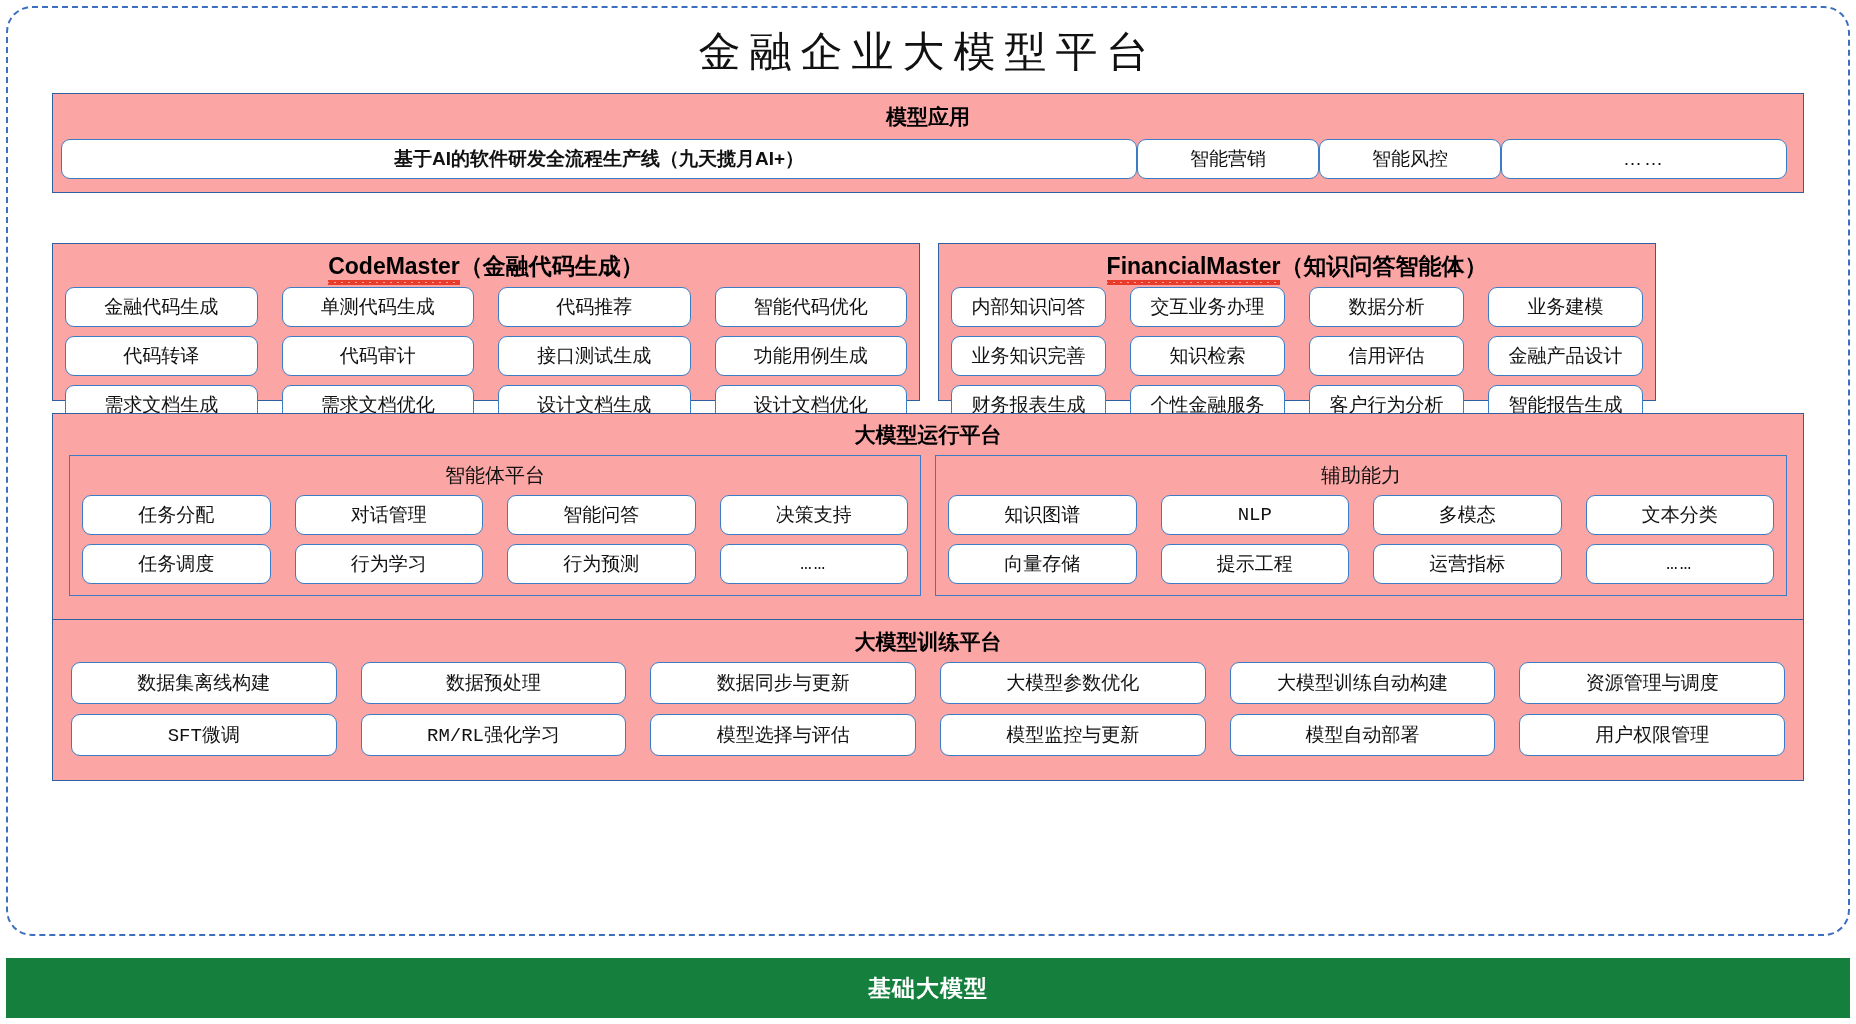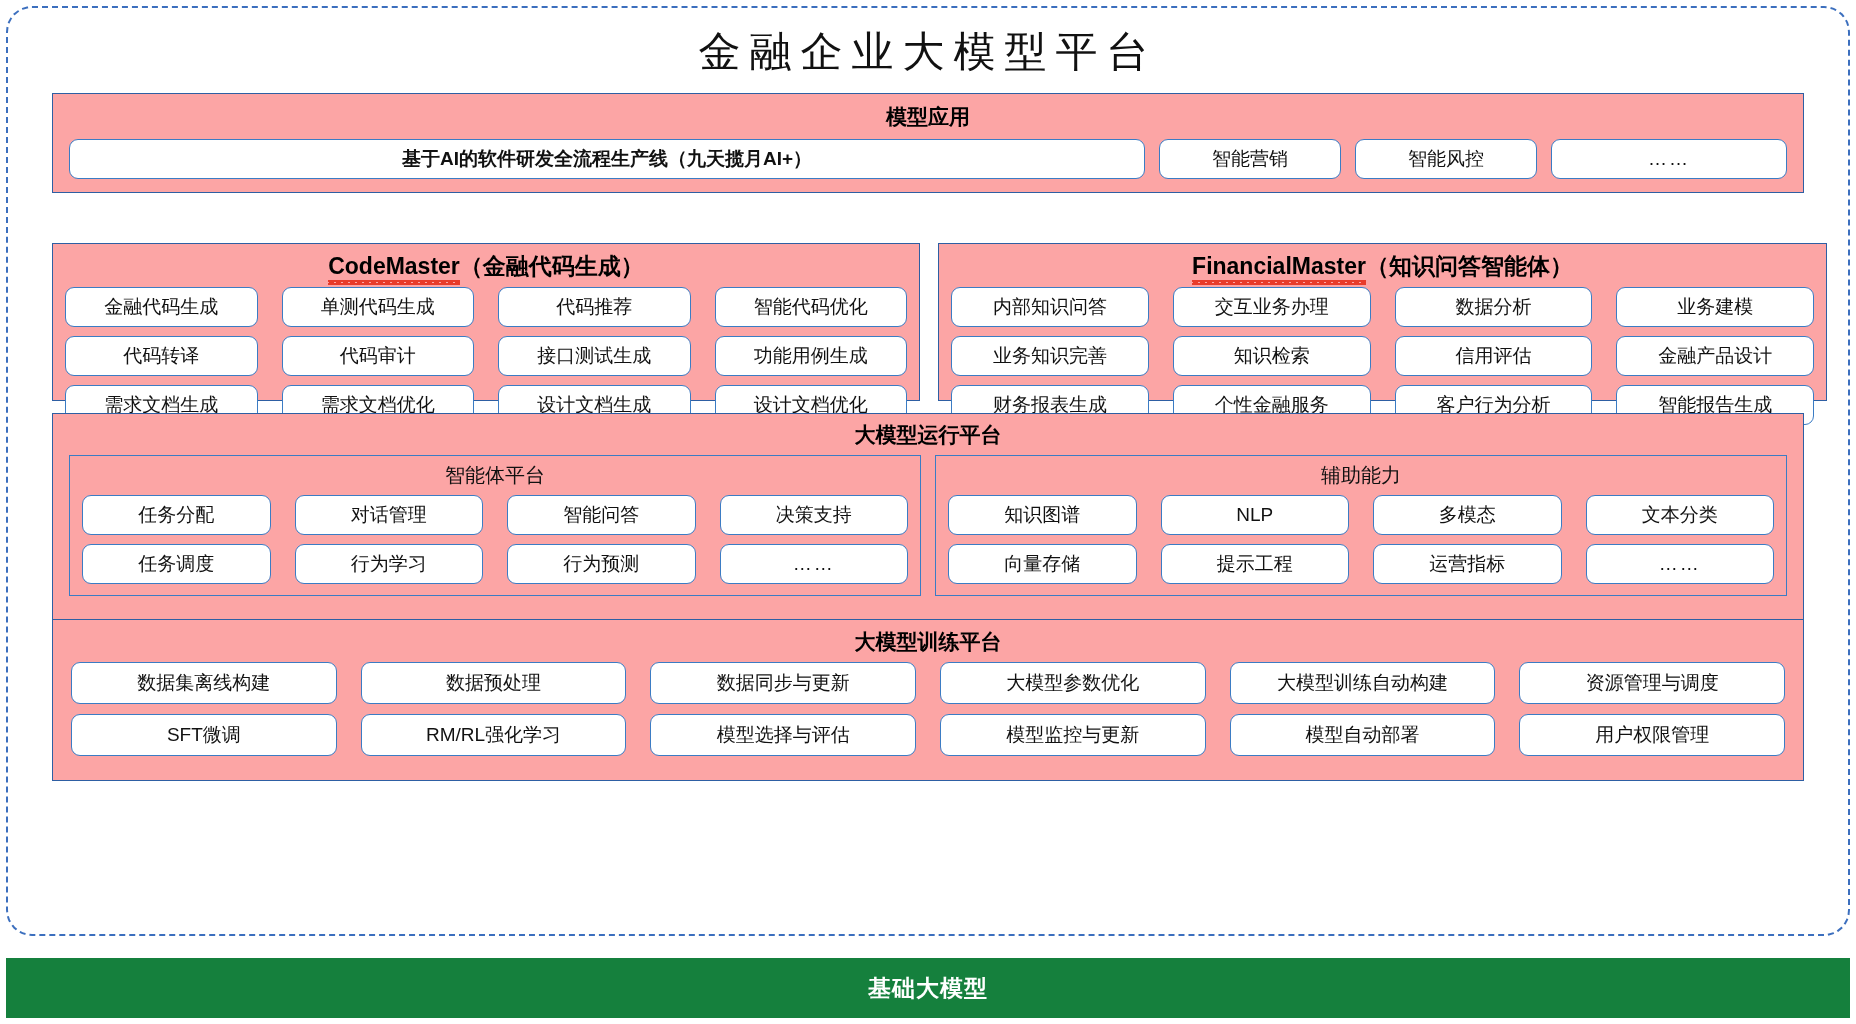--- a/index.html
+++ b/index.html
@@ -56,37 +56,37 @@
     align-items: center;
     justify-content: center;
     font-size: 19px;
     color: #111111;
     height: 40px;
     white-space: nowrap;
   }
   .pill.bold { font-weight: bold; font-size: 19px; }
   .pill.dots { letter-spacing: 2px; }
 
-  .row { display: flex; gap: 24px; }
+  .row { display: flex; gap: 24px; font-family: Liberation Mono, monospace; }
   .row > .pill { flex: 1 1 0; min-width: 0; }
 
   
   #sec-app { left: 52px; top: 93px; width: 1752px; height: 100px; }
   #sec-app .section-title { margin-top: 12px; }
   #sec-app .app-row {
-    display: flex; gap: 14px;
-    margin: 12px 16px 0 16px;
+    display: flex; 
+    margin: 12px 16px 0 8px;
   }
   #sec-app .app-main { flex: 0 0 1076px; }
   #sec-app .app-sm   { flex: 0 0 182px; }
   #sec-app .app-dots { flex: 1 1 auto; }
 
   
   #sec-code { left: 52px; top: 243px; width: 868px; height: 158px; }
-  #sec-fin  { left: 938px; top: 243px; width: 889px; height: 158px; }
+  #sec-fin  { left: 938px; top: 243px; width: 718px; height: 158px; }
   .agent-title {
     text-align: center;
     font-size: 23px;
     font-weight: bold;
     margin-top: 7px;
     color: #000;
   }
   .agent-title .en {
     position: relative;
     display: inline-block;

